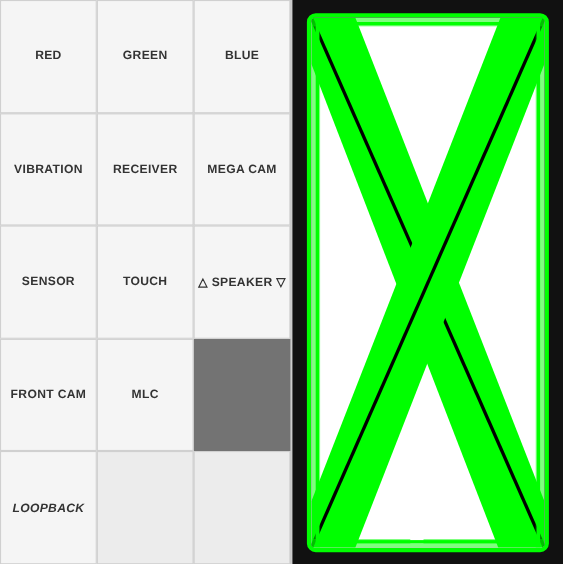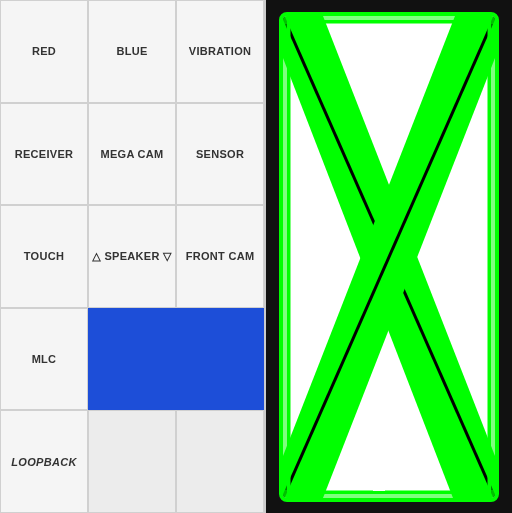--- a/index.html
+++ b/index.html
@@ -7,21 +7,21 @@
       width: 512px;
       height: 513px;
       background: #1a1a1a;
       display: flex;
       font-family: Arial, sans-serif;
       overflow: hidden;
     }
 
     .left-panel {
       width: 279px;
-      background: #1d4ed8;
+      background: #737373;
       display: flex;
       flex-direction: column;
       border-right: 2px solid #ccc;
     }
 
     .grid-container {
       display: grid;
       grid-template-columns: repeat(3, 1fr);
       flex: 1;
     }
@@ -93,20 +93,23 @@
 </head>
 <body>
 
 <div class="left-panel">
   <div class="grid-container">
 
     <div class="grid-cell">
       <span class="grid-cell-label">RED</span>
     </div>
     <div class="grid-cell">
+      <span class="grid-cell-label">GREEN</span>
+    </div>
+    <div class="grid-cell">
       <span class="grid-cell-label">BLUE</span>
     </div>
 
     <div class="grid-cell">
       <span class="grid-cell-label">VIBRATION</span>
     </div>
     <div class="grid-cell">
       <span class="grid-cell-label">RECEIVER</span>
     </div>
     <div class="grid-cell">

